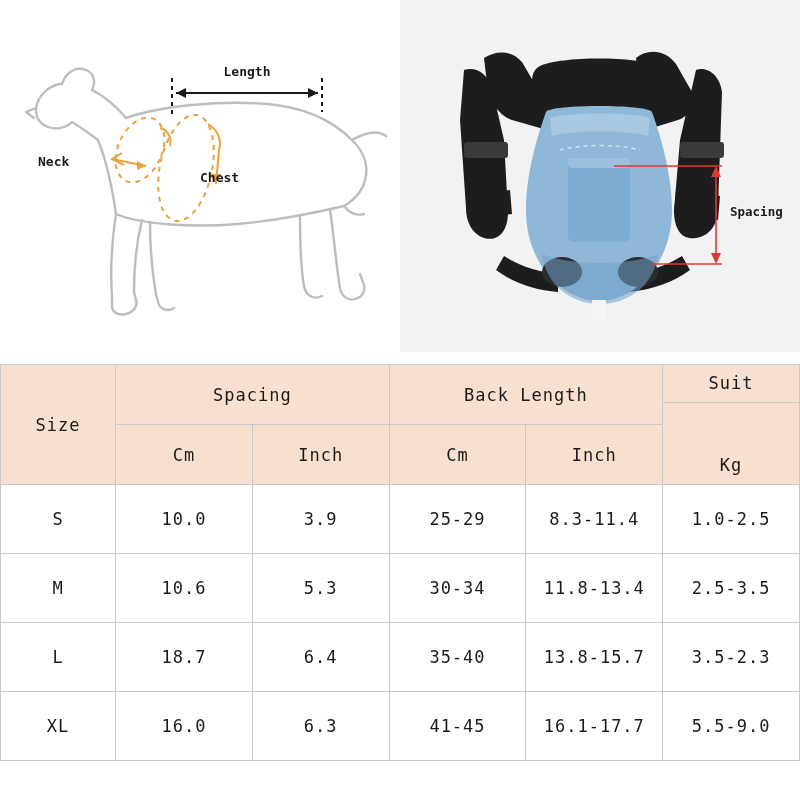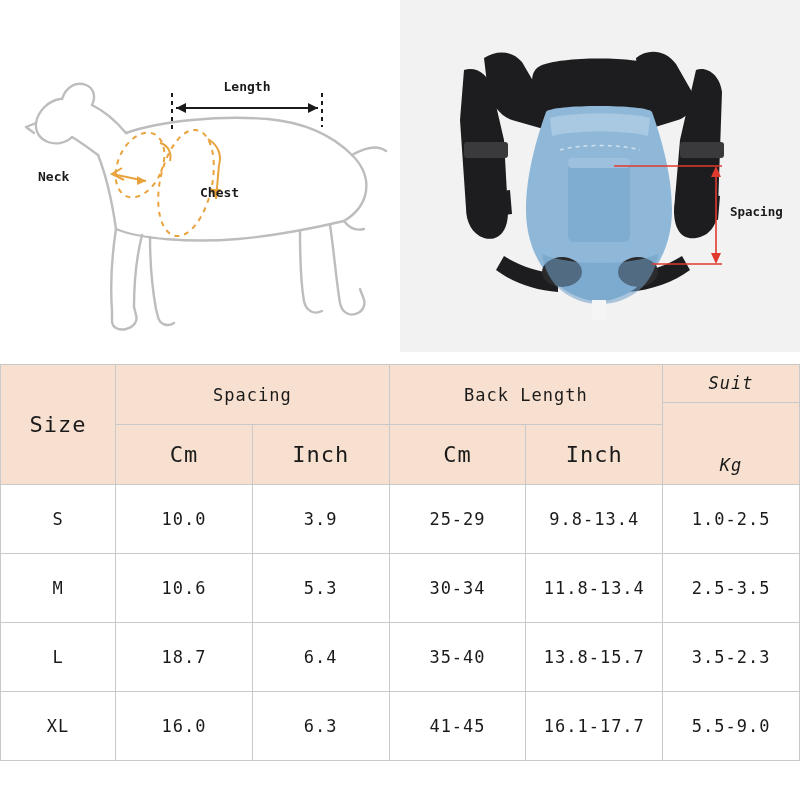--- a/index.html
+++ b/index.html
@@ -24,21 +24,21 @@
   .illustrations {
     position: relative;
     width: 800px;
     height: 352px;
   }
 
   
   .dog-diagram {
     position: absolute;
     left: 0;
-    top: 15px;
+    top: 0;
     width: 400px;
     height: 352px;
     background: #0f766e;
     text-align: right;
   }
   .dog-diagram svg {
     display: block;
   }
 
   
@@ -67,21 +67,21 @@
   .size-table td, .size-table th {
     border: 1px solid #c9c9c9;
     text-align: center;
     font-weight: normal;
     font-family: "DejaVu Sans Mono", monospace;
     color: #1a1a1a;
     letter-spacing: 1px;
   }
   .size-table thead td, .size-table thead th {
     background: #f7e0cf;
-    font-size: 22px;
+    font-size: 17px;
     height: 37px;
   }
   .size-table thead .grp {
     font-size: 17px;
   }
   .size-table tbody td {
     background: #ffffff;
     font-size: 17px;
     height: 66px;
   }
@@ -223,40 +223,40 @@
       </svg>
     </div>
   </div>
 
   <table class="size-table">
     <thead>
       <tr>
         <td class="col-size" rowspan="2">Size</td>
         <td class="grp" colspan="2">Spacing</td>
         <td class="grp" colspan="2">Back Length</td>
-        <td class="grp" rowspan="2" style="padding: 0px; vertical-align: top; font-style: italic;">
+        <td class="grp" rowspan="2" style="padding: 0px; vertical-align: top;">
             <div style="height: 37px; line-height: 37px; border-bottom: 1px solid rgb(201, 201, 201);">Suit</div>
             <div style="height: 37px; line-height: 37px; margin-top: 44px;">Kg</div>
           </td>
       </tr>
       <tr>
         <td class="col-sp-cm">Cm</td>
         <td class="col-sp-in">Inch</td>
         <td class="col-bl-cm">Cm</td>
         <td class="col-bl-in">Inch</td>
       </tr>
 
     </thead>
     <tbody>
       <tr>
         <td>S</td>
         <td>10.0</td>
         <td>3.9</td>
         <td>25-29</td>
-        <td>9.8-13.4</td>
+        <td>8.3-11.4</td>
         <td>1.0-2.5</td>
       </tr>
       <tr>
         <td>M</td>
         <td>10.6</td>
         <td>5.3</td>
         <td>30-34</td>
         <td>11.8-13.4</td>
         <td>2.5-3.5</td>
       </tr>

